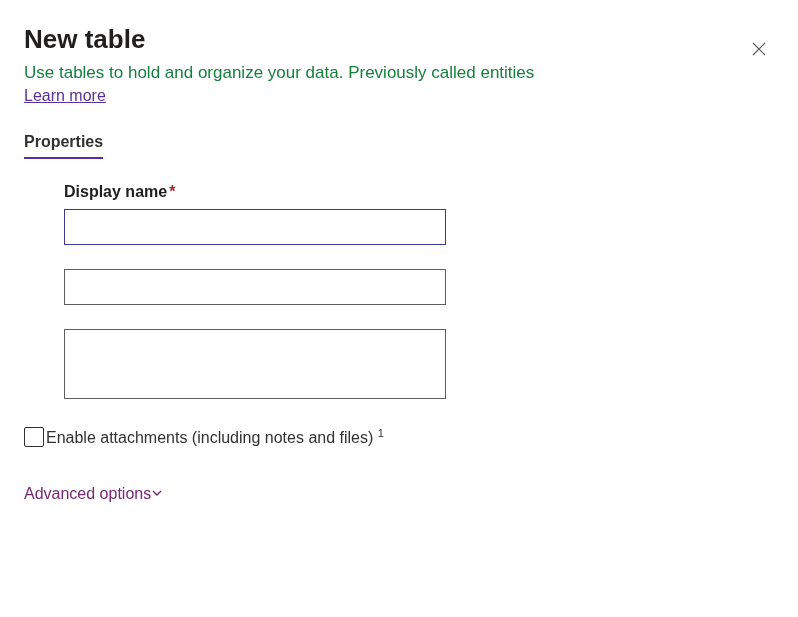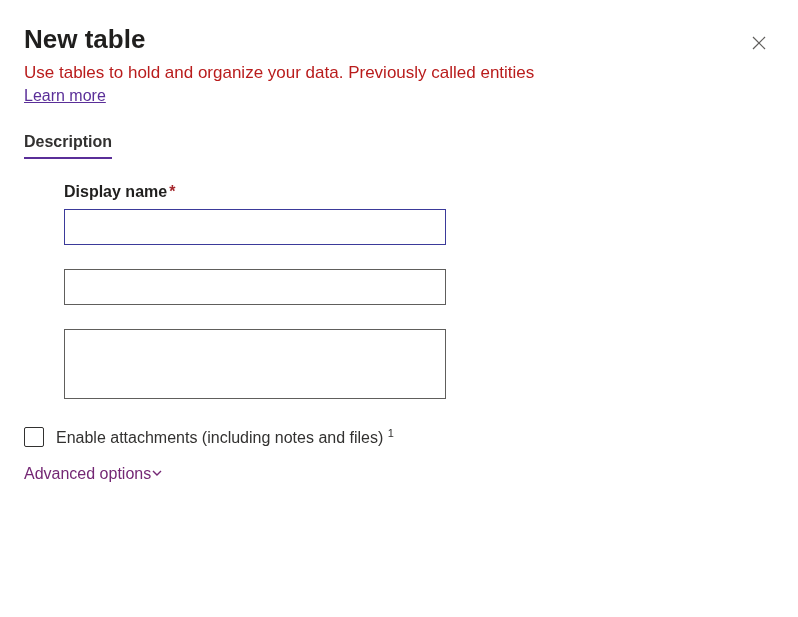--- a/index.html
+++ b/index.html
@@ -11,21 +11,21 @@
       font-family: "Segoe UI", -apple-system, BlinkMacSystemFont, sans-serif;
       background: #ffffff;
       width: 798px;
       height: 617px;
       padding: 24px;
       color: #323130;
     }
     .header-row {
       display: flex;
       justify-content: space-between;
-      align-items: center;
+      align-items: flex-end;
     }
     .page-title {
       font-size: 26px;
       font-weight: 600;
       color: #201f1e;
       margin-bottom: 8px;
     }
     .close-btn {
       background: none;
       border: none;
@@ -34,21 +34,21 @@
       cursor: pointer;
       padding: 4px 8px;
       line-height: 1;
     }
     .close-btn svg {
       width: 14px;
       height: 14px;
     }
     .subtitle {
       font-size: 17px;
-      color: #b91c1c;
+      color: #15803d;
       margin-bottom: 4px;
     }
     .learn-more {
       font-size: 16px;
       color: #5a2e98;
       text-decoration: underline;
       display: inline-block;
       margin-bottom: 28px;
       cursor: pointer;
     }
@@ -103,22 +103,22 @@
       border: 1px solid #605e5c;
       padding: 6px 10px;
       font-size: 14px;
       font-family: inherit;
       resize: none;
       outline: none;
     }
     .checkbox-row {
       display: flex;
       align-items: center;
-      gap: 12px;
-      margin-bottom: 18px;
+      gap: 2px;
+      margin-bottom: 38px;
     }
     .checkbox {
       width: 20px;
       height: 20px;
       border: 1px solid #323130;
       background: #fff;
       cursor: pointer;
       appearance: none;
       border-radius: 2px;
     }
@@ -163,21 +163,21 @@
         <line x1="13" y1="1" x2="1" y2="13"></line>
       </svg>
     </span>
   </button>
 </div>
 
 <p class="subtitle">Use tables to hold and organize your data. Previously called entities</p>
 <a class="learn-more">Learn more</a>
 
 <div class="tabs">
-  <button class="tab active">Description</button>
+  <button class="tab active">Properties</button>
 </div>
 
 <div class="form-group">
   <label class="form-label">
     <span>Display name</span><span class="required">*</span>
   </label>
   <input type="text" class="form-input focused" value="" style="">
 </div>
 
 <div class="form-group">

